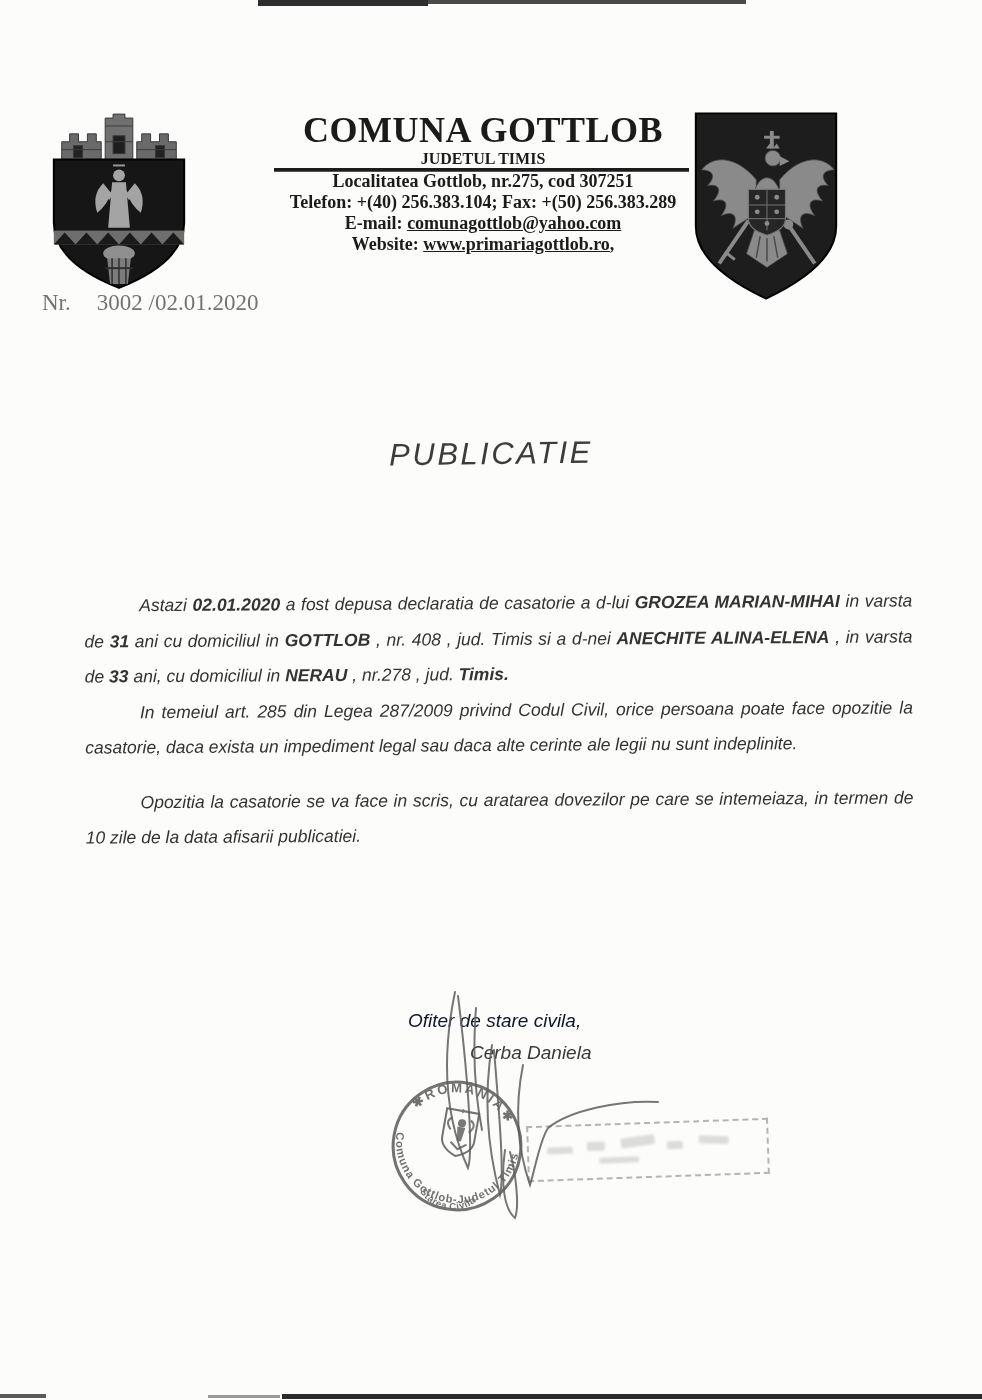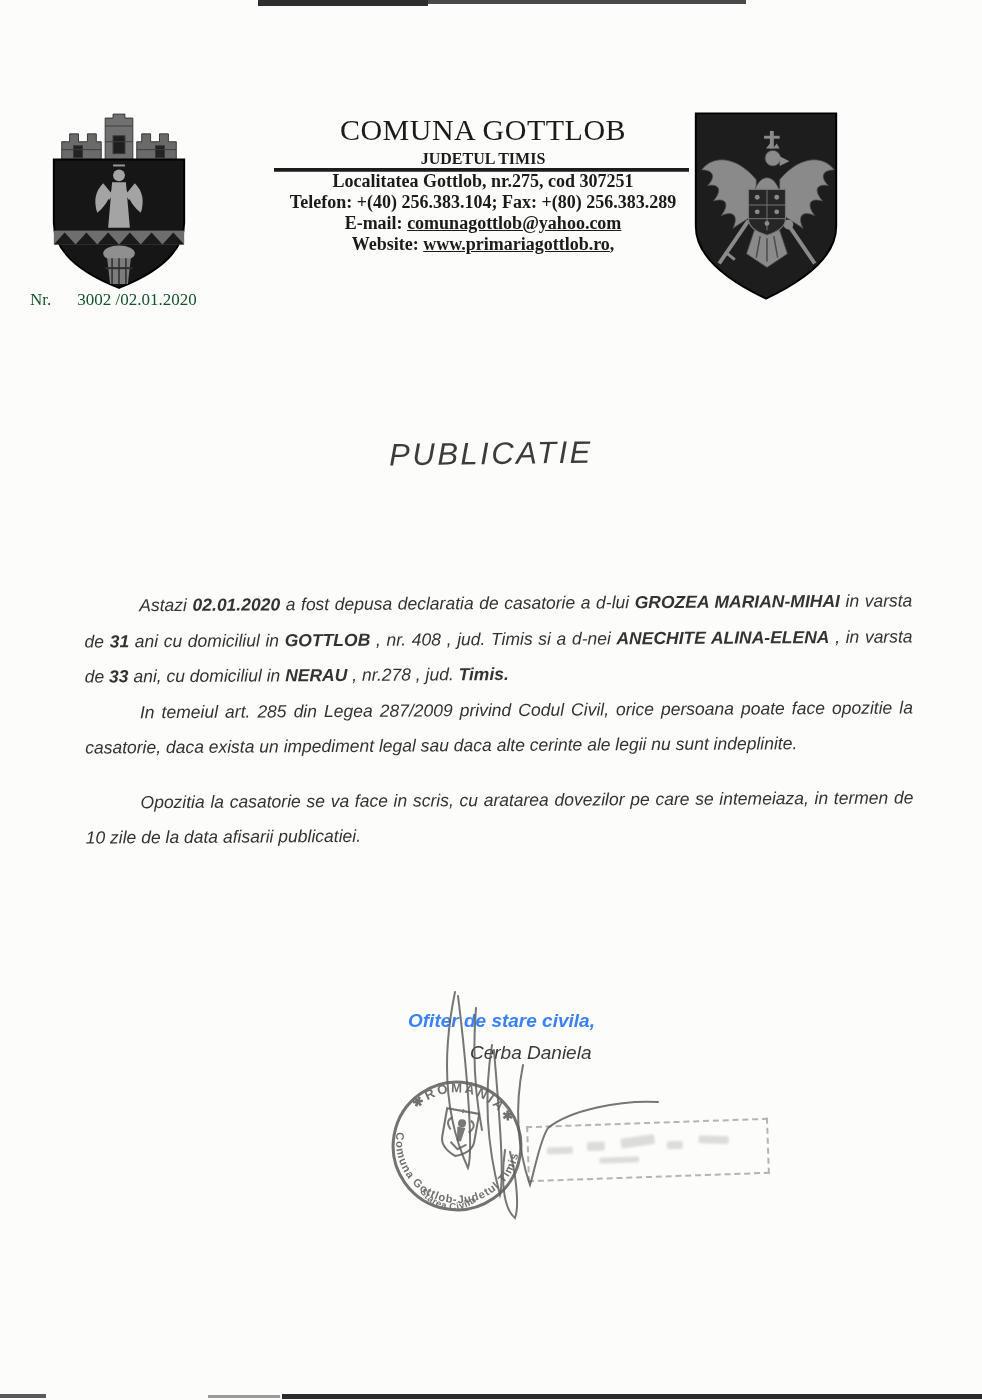--- a/index.html
+++ b/index.html
@@ -12,48 +12,48 @@
   .scan-top{position:absolute;left:258px;top:0;width:488px;height:4px;background:#4a4a4a;}
   .scan-top-dark{position:absolute;left:258px;top:0;width:170px;height:6px;background:#2e2e2e;}
   .scan-bottom{position:absolute;left:282px;top:1394px;width:700px;height:5px;background:#2b2b2b;}
   .scan-bottom-left{position:absolute;left:0;top:1394px;width:46px;height:4px;background:#5a5a5a;}
   .scan-bottom-mid{position:absolute;left:208px;top:1395px;width:72px;height:3px;background:#9a9a9a;}
 
   
   .emblem-left{position:absolute;left:40px;top:112px;width:158px;height:180px;}
   .emblem-right{position:absolute;left:688px;top:106px;width:156px;height:198px;}
   .head-block{position:absolute;left:250px;top:114px;width:466px;text-align:center;color:#1b1b1b;}
-  .org-name{font-size:30px;font-weight:normal;letter-spacing:.5px;line-height:32px;}
+  .org-name{font-size:36px;font-weight:bold;letter-spacing:.5px;line-height:32px;}
   .county{font-size:16px;font-weight:bold;line-height:24px;margin-top:1px;}
   .head-divider{position:absolute;left:274px;top:168px;width:415px;height:3px;background:#1c1c1c;border-bottom:1px solid #555;}
   .contact{margin-top:0;font-size:18px;font-weight:bold;line-height:21px;}
   .contact .line{white-space:nowrap;}
   .ulink{text-decoration:underline;}
 
-  .ref-line{position:absolute;left:30px;top:290px;font-size:17px;color:#14532d;}
+  .ref-line{position:absolute;left:42px;top:290px;font-size:23px;color:#737373;}
   .ref-line .ref-num{margin-left:26px;}
 
   .doc-title{
     position:absolute;left:0;top:436px;width:982px;text-align:center;
     font-family:"Liberation Sans", sans-serif;font-style:italic;
     font-size:31px;letter-spacing:2.5px;color:#3c3c3c;transform:rotate(-0.8deg);
   }
 
   .body-text{
     position:absolute;left:85px;top:586px;width:828px;
     font-family:"Liberation Sans", sans-serif;font-style:italic;
     font-size:17.5px;line-height:35.5px;color:#333;
     text-align:justify;transform:rotate(-0.35deg);
   }
   .body-text p{margin:0;text-indent:55px;}
   .body-text p.gap{margin-top:19px;}
   .body-text .b{font-weight:bold;}
 
   .sig-role{position:absolute;left:408px;top:1010px;font-family:"Liberation Sans", sans-serif;
-    font-style:italic;font-size:19px;color:#3b82f6;font-weight:bold;}
+    font-style:italic;font-size:19px;color:#0f172a;}
   .sig-name{position:absolute;left:437px;top:1042px;font-family:"Liberation Sans", sans-serif;
     font-style:italic;font-size:19px;color:#3a3a3a;margin-left:33px;}
 
   .stamp{position:absolute;left:381px;top:1070px;width:152px;height:152px;
     transform:rotate(10deg);opacity:.82;mix-blend-mode:multiply;}
   .sig-strokes{position:absolute;left:380px;top:955px;width:400px;height:290px;pointer-events:none;}
 
   .faded-rect{position:absolute;left:527px;top:1122px;width:238px;height:52px;
     border:2px dashed #9c9c9c;transform:rotate(-2deg);opacity:.75;}
   .faded-rect .smudge{position:absolute;background:#8f8f8f;opacity:.38;filter:blur(1.3px);border-radius:2px;}
@@ -142,21 +142,21 @@
       <circle cx="91" cy="107" r="2.5" fill="#8a8a8a"></circle>
       <circle cx="81" cy="119" r="2.5" fill="#8a8a8a"></circle>
     </g>
   </svg>
 
   <div class="head-block">
     <div class="org-name">COMUNA GOTTLOB</div>
     <div class="county">JUDETUL TIMIS</div>
     <div class="contact">
       <div class="line">Localitatea Gottlob, nr.275, cod 307251</div>
-      <div class="line">Telefon: +(40) 256.383.104; Fax: +(80) 256.383.289</div>
+      <div class="line">Telefon: +(40) 256.383.104; Fax: +(50) 256.383.289</div>
       <div class="line"><span>E-mail: </span><span class="ulink">comunagottlob@yahoo.com</span></div>
       <div class="line"><span>Website: </span><span class="ulink">www.primariagottlob.ro</span><span>,</span></div>
     </div>
   </div>
   <div class="head-divider"></div>
 
   <div class="ref-line">
     <span>Nr.</span><span class="ref-num">3002 /02.01.2020</span>
   </div>
 

